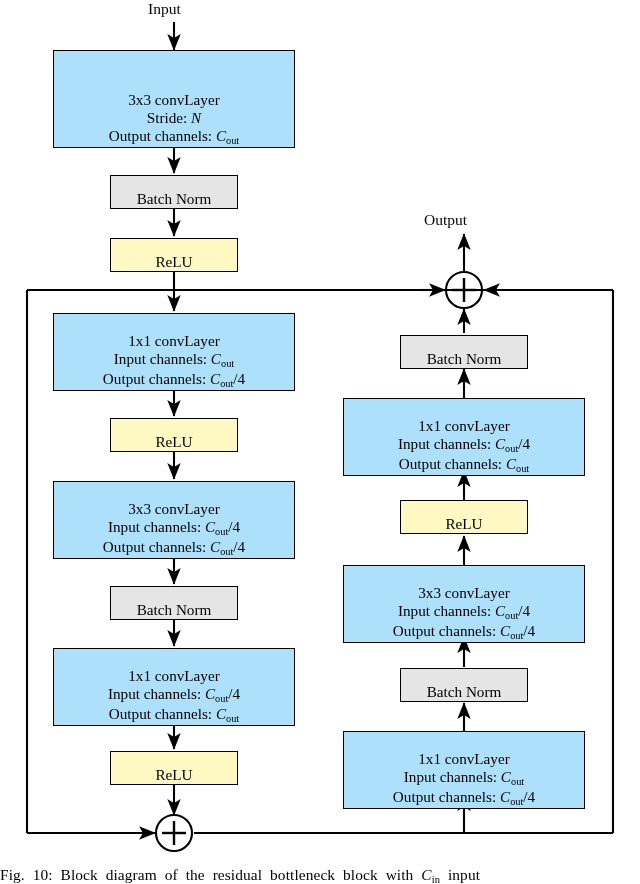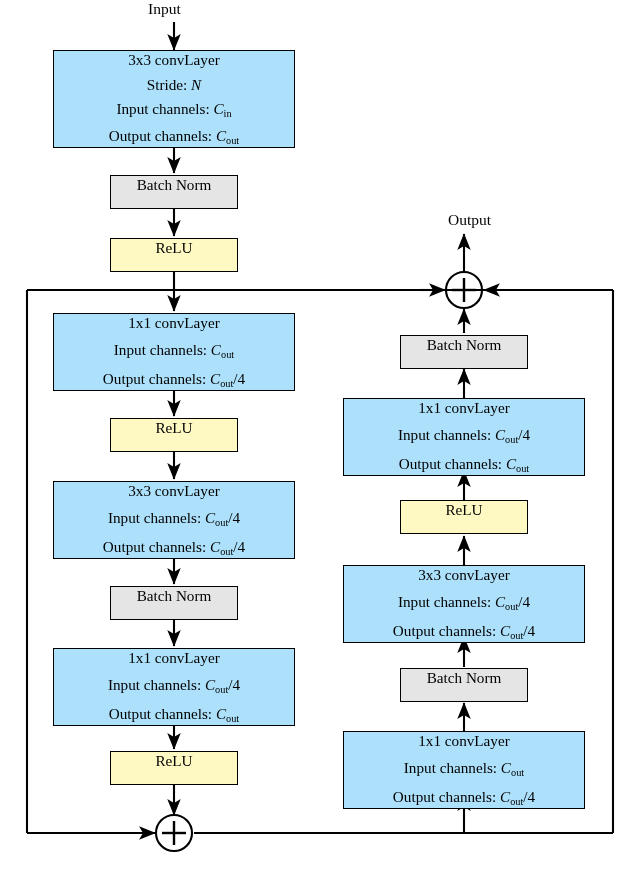--- a/index.html
+++ b/index.html
@@ -1,20 +1,20 @@
 <!DOCTYPE html>
 <html><head>
 <meta charset="utf-8">
 <style>
   html,body{margin:0;padding:0;background:#ffffff;}
   body{width:640px;height:884px;font-family:"Liberation Serif","DejaVu Serif",serif;color:#000;}
   #root{position:relative;width:636px;height:884px;overflow:hidden;}
   svg#wires{position:absolute;left:0;top:0;width:640px;height:884px;}
   .node{position:absolute;box-sizing:border-box;border:1.6px solid #000;
-        display:flex;flex-direction:column;align-items:center;justify-content:space-between;
+        display:flex;flex-direction:column;align-items:center;justify-content:flex-end;
         text-align:center;line-height:1.18;}
   .node .ln{display:block;white-space:nowrap;font-size:15.2px;}
   .blue{background:#ace0fb;}
   .peach{background:#e5e5e5;}
   .pink{background:#fef9c3;}
   .freetext{position:absolute;font-size:15.5px;white-space:nowrap;}
   .caption{position:absolute;left:0;width:640px;text-align:justify;
            font-size:15.4px;letter-spacing:.1px;white-space:nowrap;overflow:hidden;}
   i.mv{font-style:italic;font-family:"Liberation Serif","DejaVu Serif",serif;}
   sub{font-size:.68em;font-style:normal;vertical-align:-.28em;}
@@ -77,26 +77,25 @@
       <line x1="464" y1="272" x2="464" y2="234" marker-end="url(#ah)"></line>
 
       <line x1="162" y1="833" x2="186" y2="833" stroke-width="2.4"></line>
       <line x1="174" y1="821" x2="174" y2="845" stroke-width="2.4"></line>
       <line x1="452" y1="290" x2="476" y2="290" stroke-width="2.4"></line>
       <line x1="464" y1="278" x2="464" y2="302" stroke-width="2.4"></line>
     </g>
   </svg>
 
   <div class="freetext" style="left:148px;top:0px;">Input</div>
-  <div class="freetext" style="left:448px;top:211px;">Output</div>
+  <div class="freetext" style="left:424px;top:211px;">Output</div>
 
   <div class="node blue" style="left:53px;top:50px;width:242px;height:98px;">
     <span class="ln">3x3 convLayer</span>
     <span class="ln">Stride: <i class="mv">N</i></span>
-    <span class="ln">Input channels: <i class="mv">C</i><sub>in</sub></span>
     <span class="ln">Output channels: <i class="mv">C</i><sub>out</sub></span>
   </div>
 
   <div class="node peach" style="left:110px;top:175px;width:128px;height:34px;">
     <span class="ln">Batch Norm</span>
   </div>
 
   <div class="node pink" style="left:110px;top:238px;width:128px;height:34px;">
     <span class="ln">ReLU</span>
   </div>
@@ -154,14 +153,17 @@
   <div class="node peach" style="left:400px;top:668px;width:128px;height:34px;">
     <span class="ln">Batch Norm</span>
   </div>
 
   <div class="node blue" style="left:343px;top:731px;width:242px;height:78px;">
     <span class="ln">1x1 convLayer</span>
     <span class="ln">Input channels: <i class="mv">C</i><sub>out</sub></span>
     <span class="ln">Output channels: <i class="mv">C</i><sub>out</sub><span class="frac">/4</span></span>
   </div>
 
+  <div class="caption" style="top:866px;">
+    Fig.&nbsp;&nbsp;10:&nbsp; Block&nbsp; diagram&nbsp; of&nbsp; the&nbsp; residual&nbsp; bottleneck&nbsp; block&nbsp; with&nbsp; <i class="mv">C</i><sub>in</sub>&nbsp; input
+  </div>
 
 </div>
 
 </body></html>

